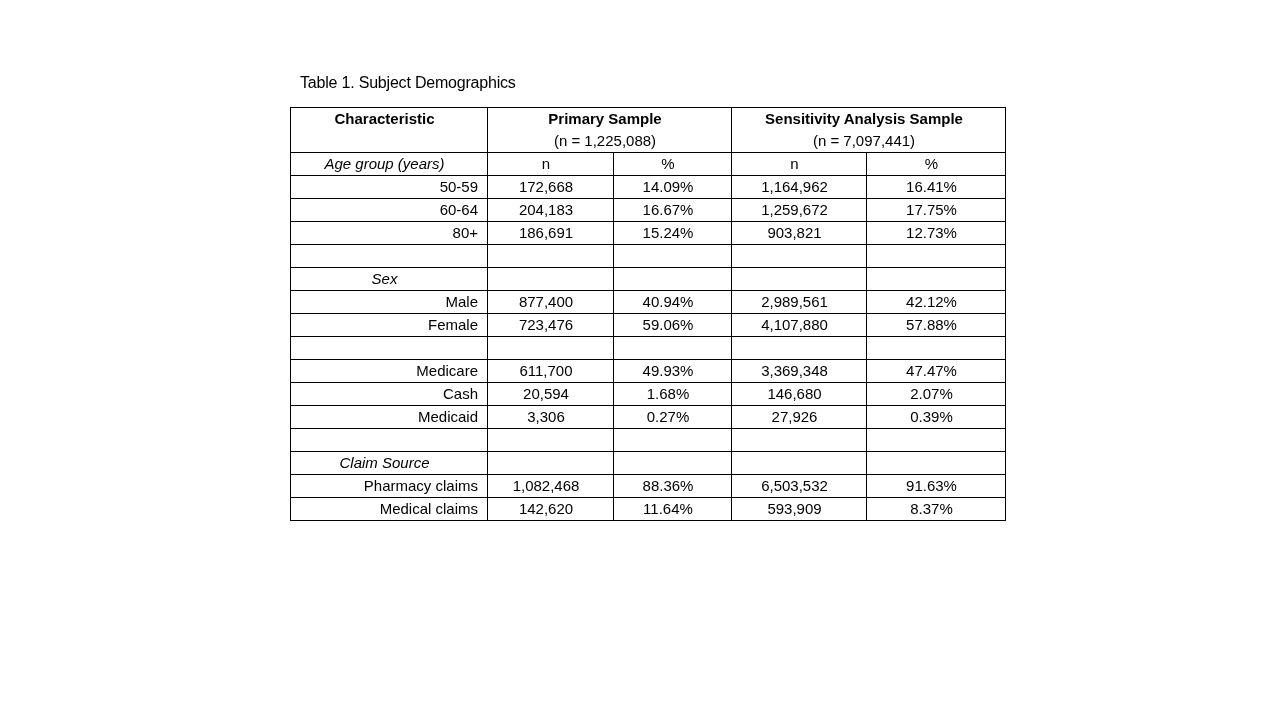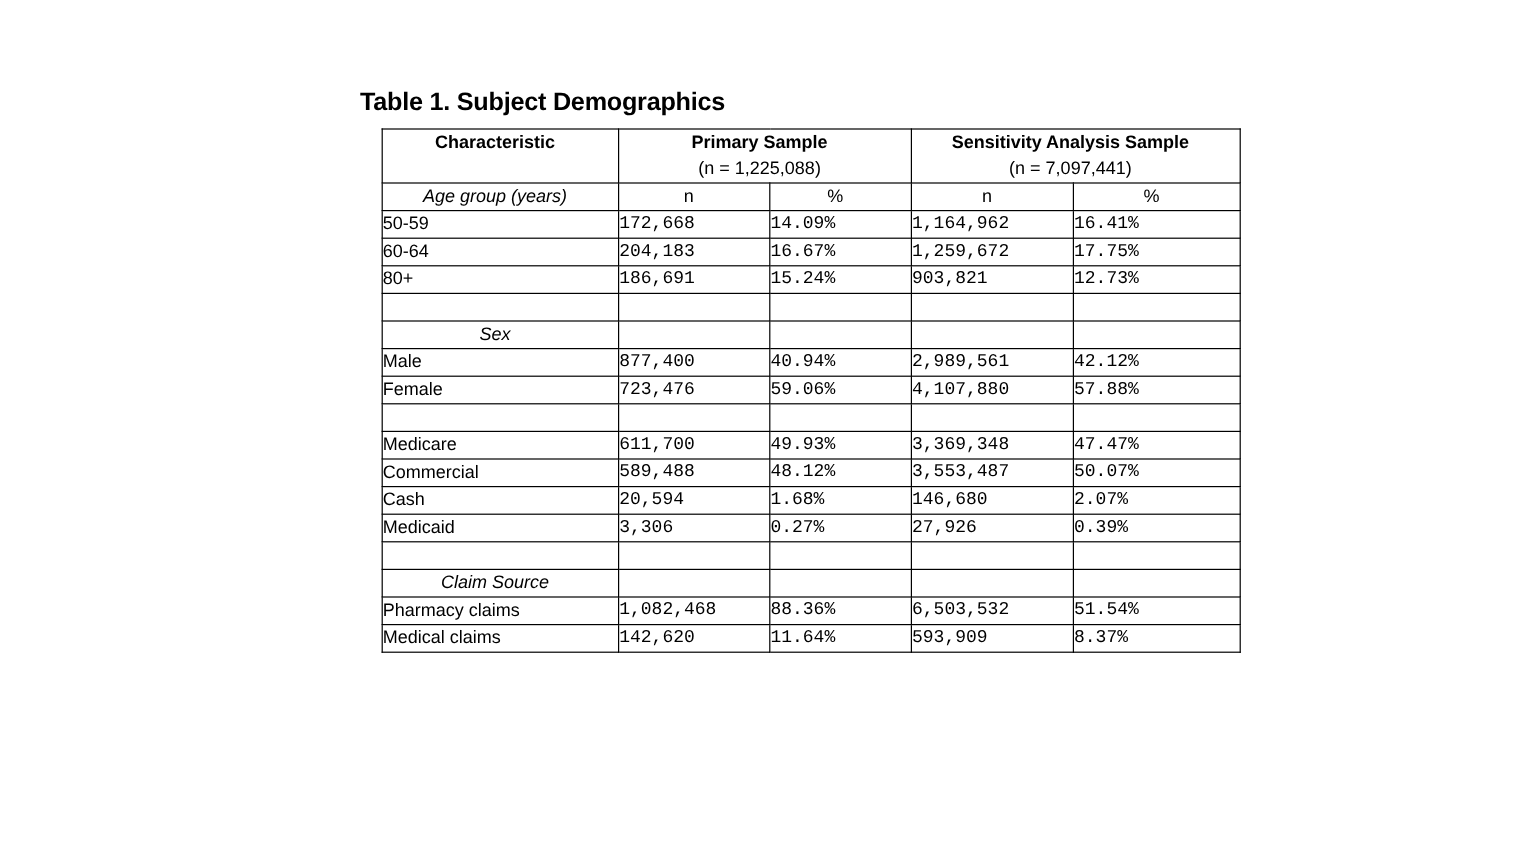--- a/index.html
+++ b/index.html
@@ -1,32 +1,32 @@
 <!DOCTYPE html>
 <html><head>
   <meta charset="utf-8">
   <style>
     html, body { margin: 0; padding: 0; background: #ffffff; }
     body { width: 1280px; height: 720px; position: relative; overflow: hidden;
            font-family: "Liberation Sans", "DejaVu Sans", sans-serif; color: #000; }
-    .title { position: absolute; left: 300px; top: 74px; font-size: 21px; font-weight: bold;
+    .title { position: absolute; left: 300px; top: 74px; font-size: 16px; font-weight: normal;
              letter-spacing: -0.2px; white-space: nowrap; }
     table.demo { position: absolute; left: 290px; top: 107px; border-collapse: collapse;
-                 table-layout: fixed; font-size: 15px; margin-left: 28px; }
+                 table-layout: fixed; font-size: 15px; }
     table.demo td, table.demo th { border: 1px solid #000; padding: 0 9px 0 0; height: 22px;
                  line-height: 22px; white-space: nowrap; overflow: hidden; font-weight: normal; }
     col.c0 { width: 197px; } col.c1 { width: 126px; } col.c2 { width: 118px; }
     col.c3 { width: 135px; } col.c4 { width: 139px; }
     th.hdr { text-align: center; vertical-align: top; padding: 2px 0 0 0; height: 44px; line-height: 21px; }
     th.hdr .b { font-weight: bold; display: block; }
     th.hdr .s { display: block; }
     td.sub { text-align: center; padding: 0; }
     td.section { font-style: italic; padding-left: 0; text-align: center; }
-    td.label { padding-left: 31px; text-align: left; }
-    td.num { text-align: left; font-family: Liberation Mono, monospace; }
+    td.label { padding-left: 31px; text-align: right; }
+    td.num { text-align: center; }
     tr.blank td { height: 22px; }
   </style>
 </head>
 <body>
 
 <div class="title">Table 1. Subject Demographics</div>
 
 <table class="demo">
   <colgroup>
       <col class="c0">
@@ -115,27 +115,20 @@
         <td class=""></td>
       </tr>
       <tr>
         <td class="label">Medicare</td>
         <td class="num">611,700</td>
         <td class="num">49.93%</td>
         <td class="num">3,369,348</td>
         <td class="num">47.47%</td>
       </tr>
       <tr>
-        <td class="label">Commercial</td>
-        <td class="num">589,488</td>
-        <td class="num">48.12%</td>
-        <td class="num">3,553,487</td>
-        <td class="num">50.07%</td>
-      </tr>
-      <tr>
         <td class="label">Cash</td>
         <td class="num">20,594</td>
         <td class="num">1.68%</td>
         <td class="num">146,680</td>
         <td class="num">2.07%</td>
       </tr>
       <tr>
         <td class="label">Medicaid</td>
         <td class="num">3,306</td>
         <td class="num">0.27%</td>
@@ -154,21 +147,21 @@
         <td class=""></td>
         <td class=""></td>
         <td class=""></td>
         <td class=""></td>
       </tr>
       <tr>
         <td class="label">Pharmacy claims</td>
         <td class="num">1,082,468</td>
         <td class="num">88.36%</td>
         <td class="num">6,503,532</td>
-        <td class="num">51.54%</td>
+        <td class="num">91.63%</td>
       </tr>
       <tr>
         <td class="label">Medical claims</td>
         <td class="num">142,620</td>
         <td class="num">11.64%</td>
         <td class="num">593,909</td>
         <td class="num">8.37%</td>
       </tr>
     </tbody>
 </table>

